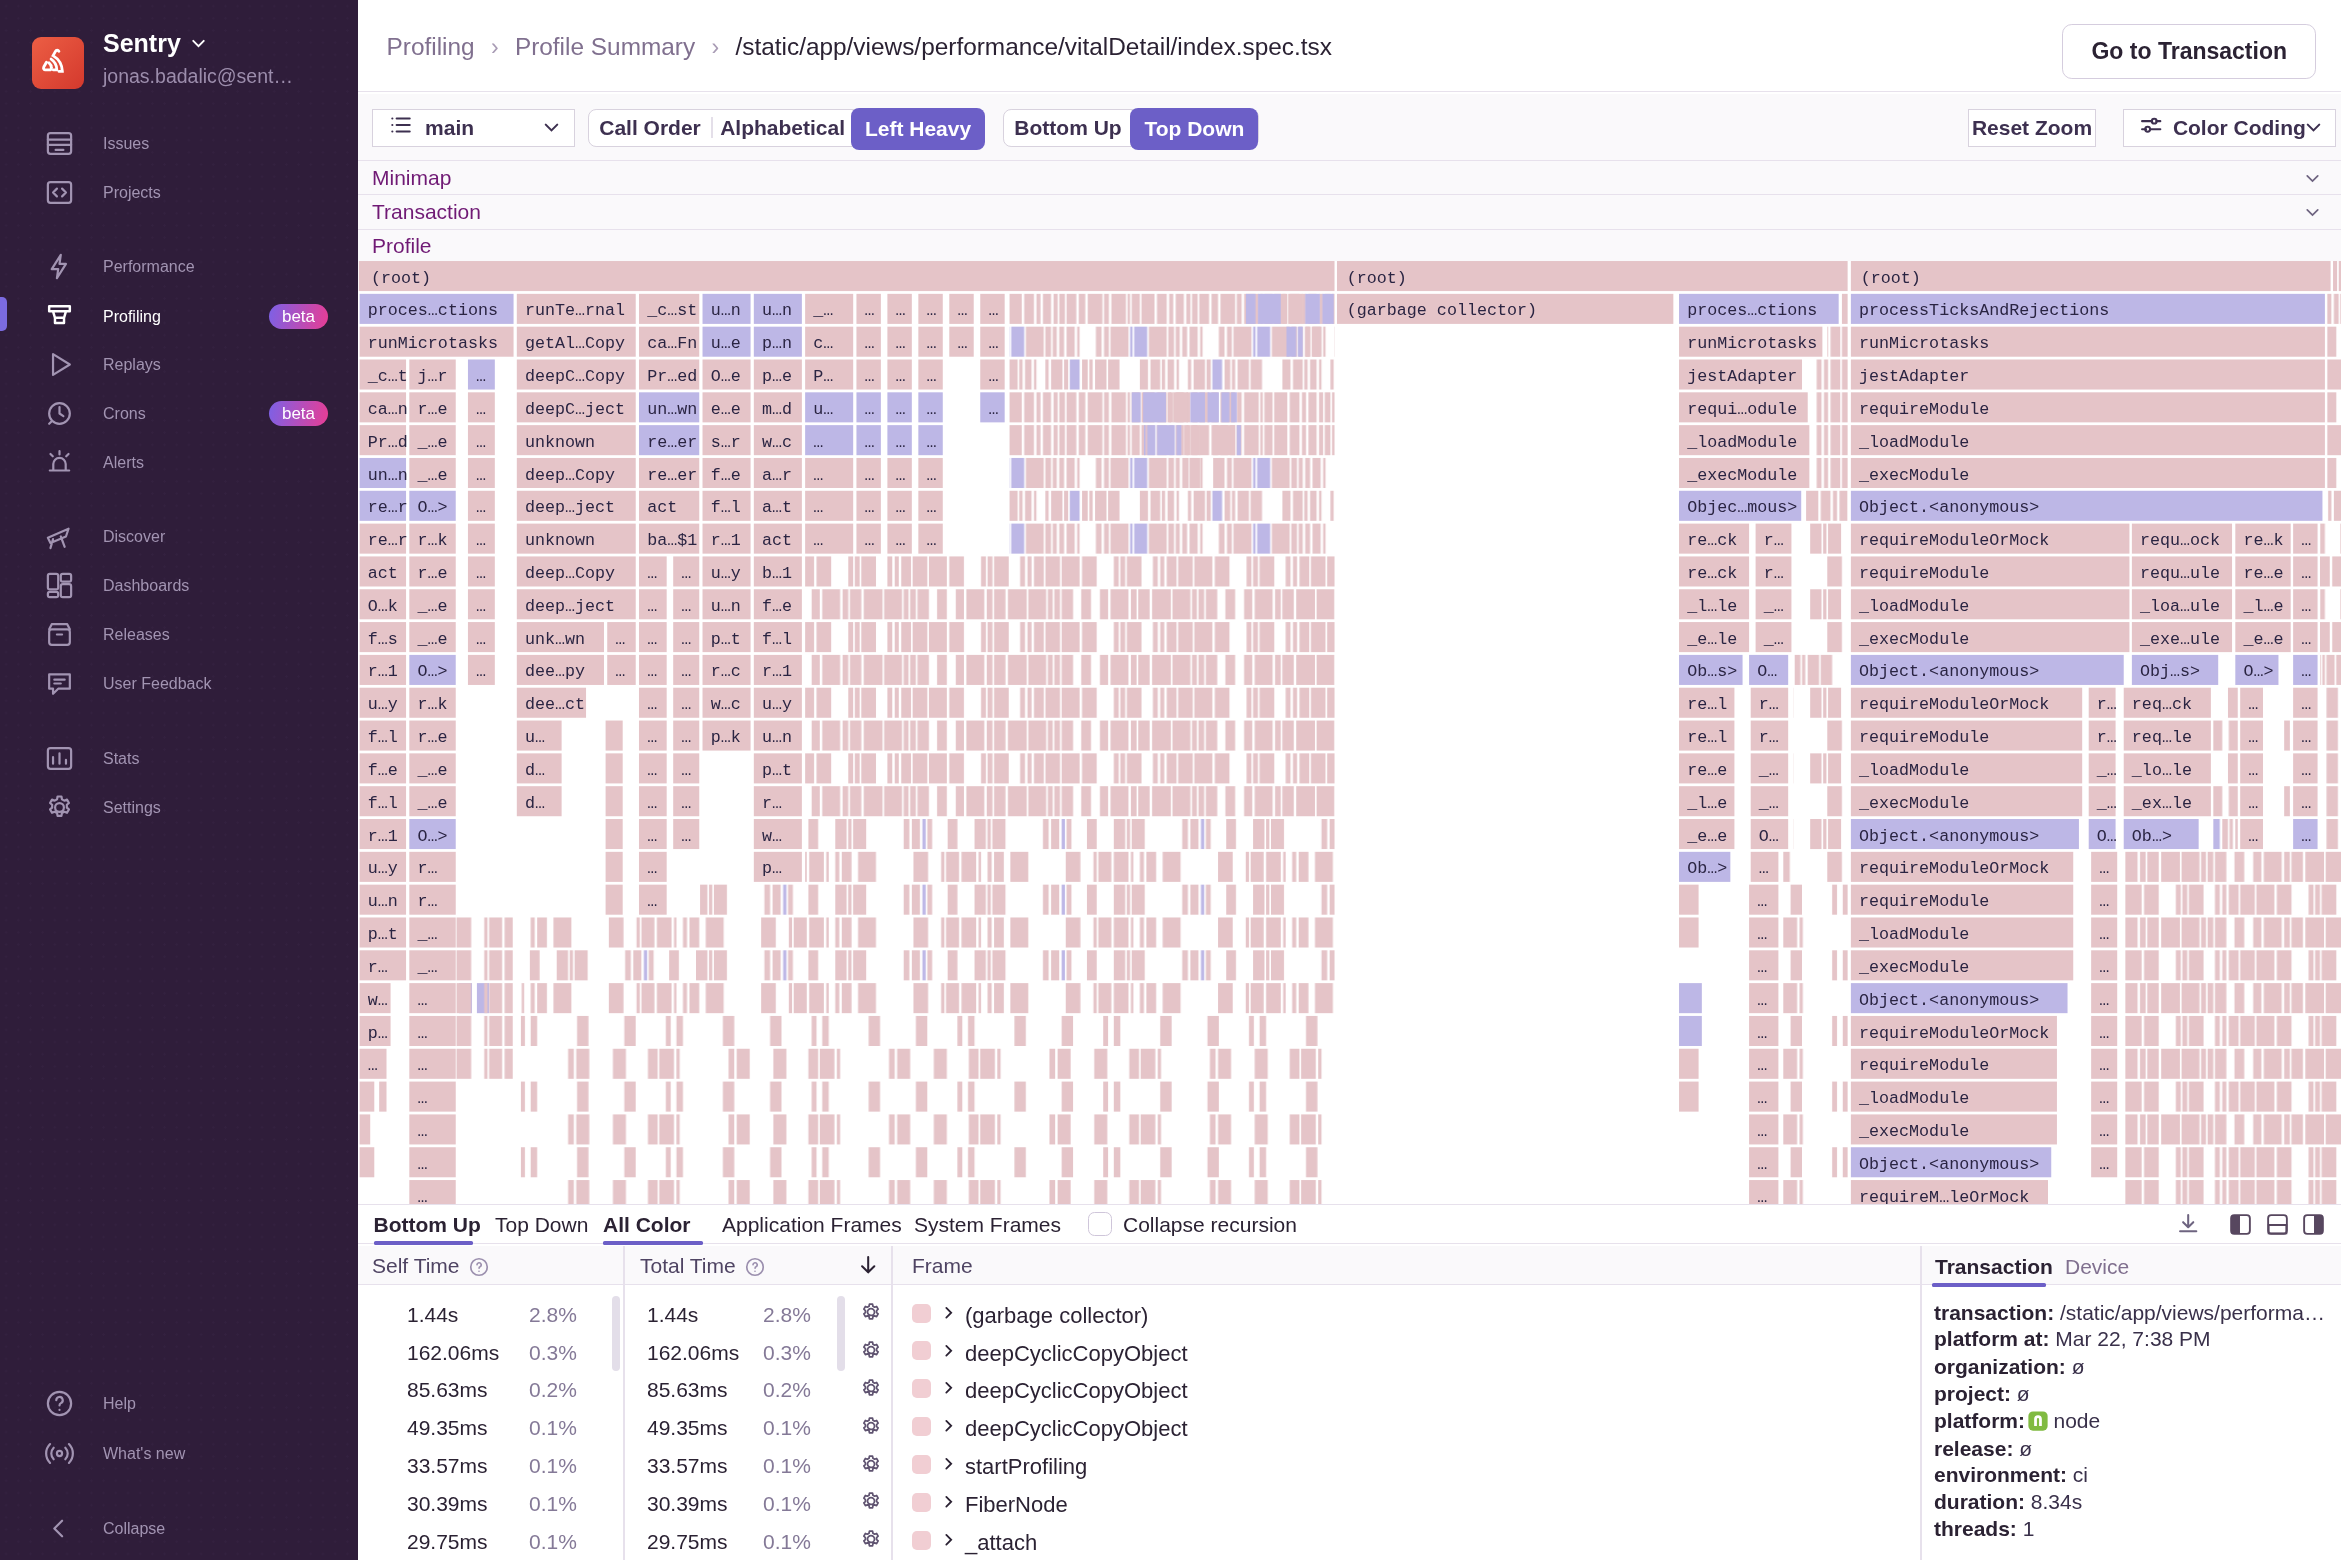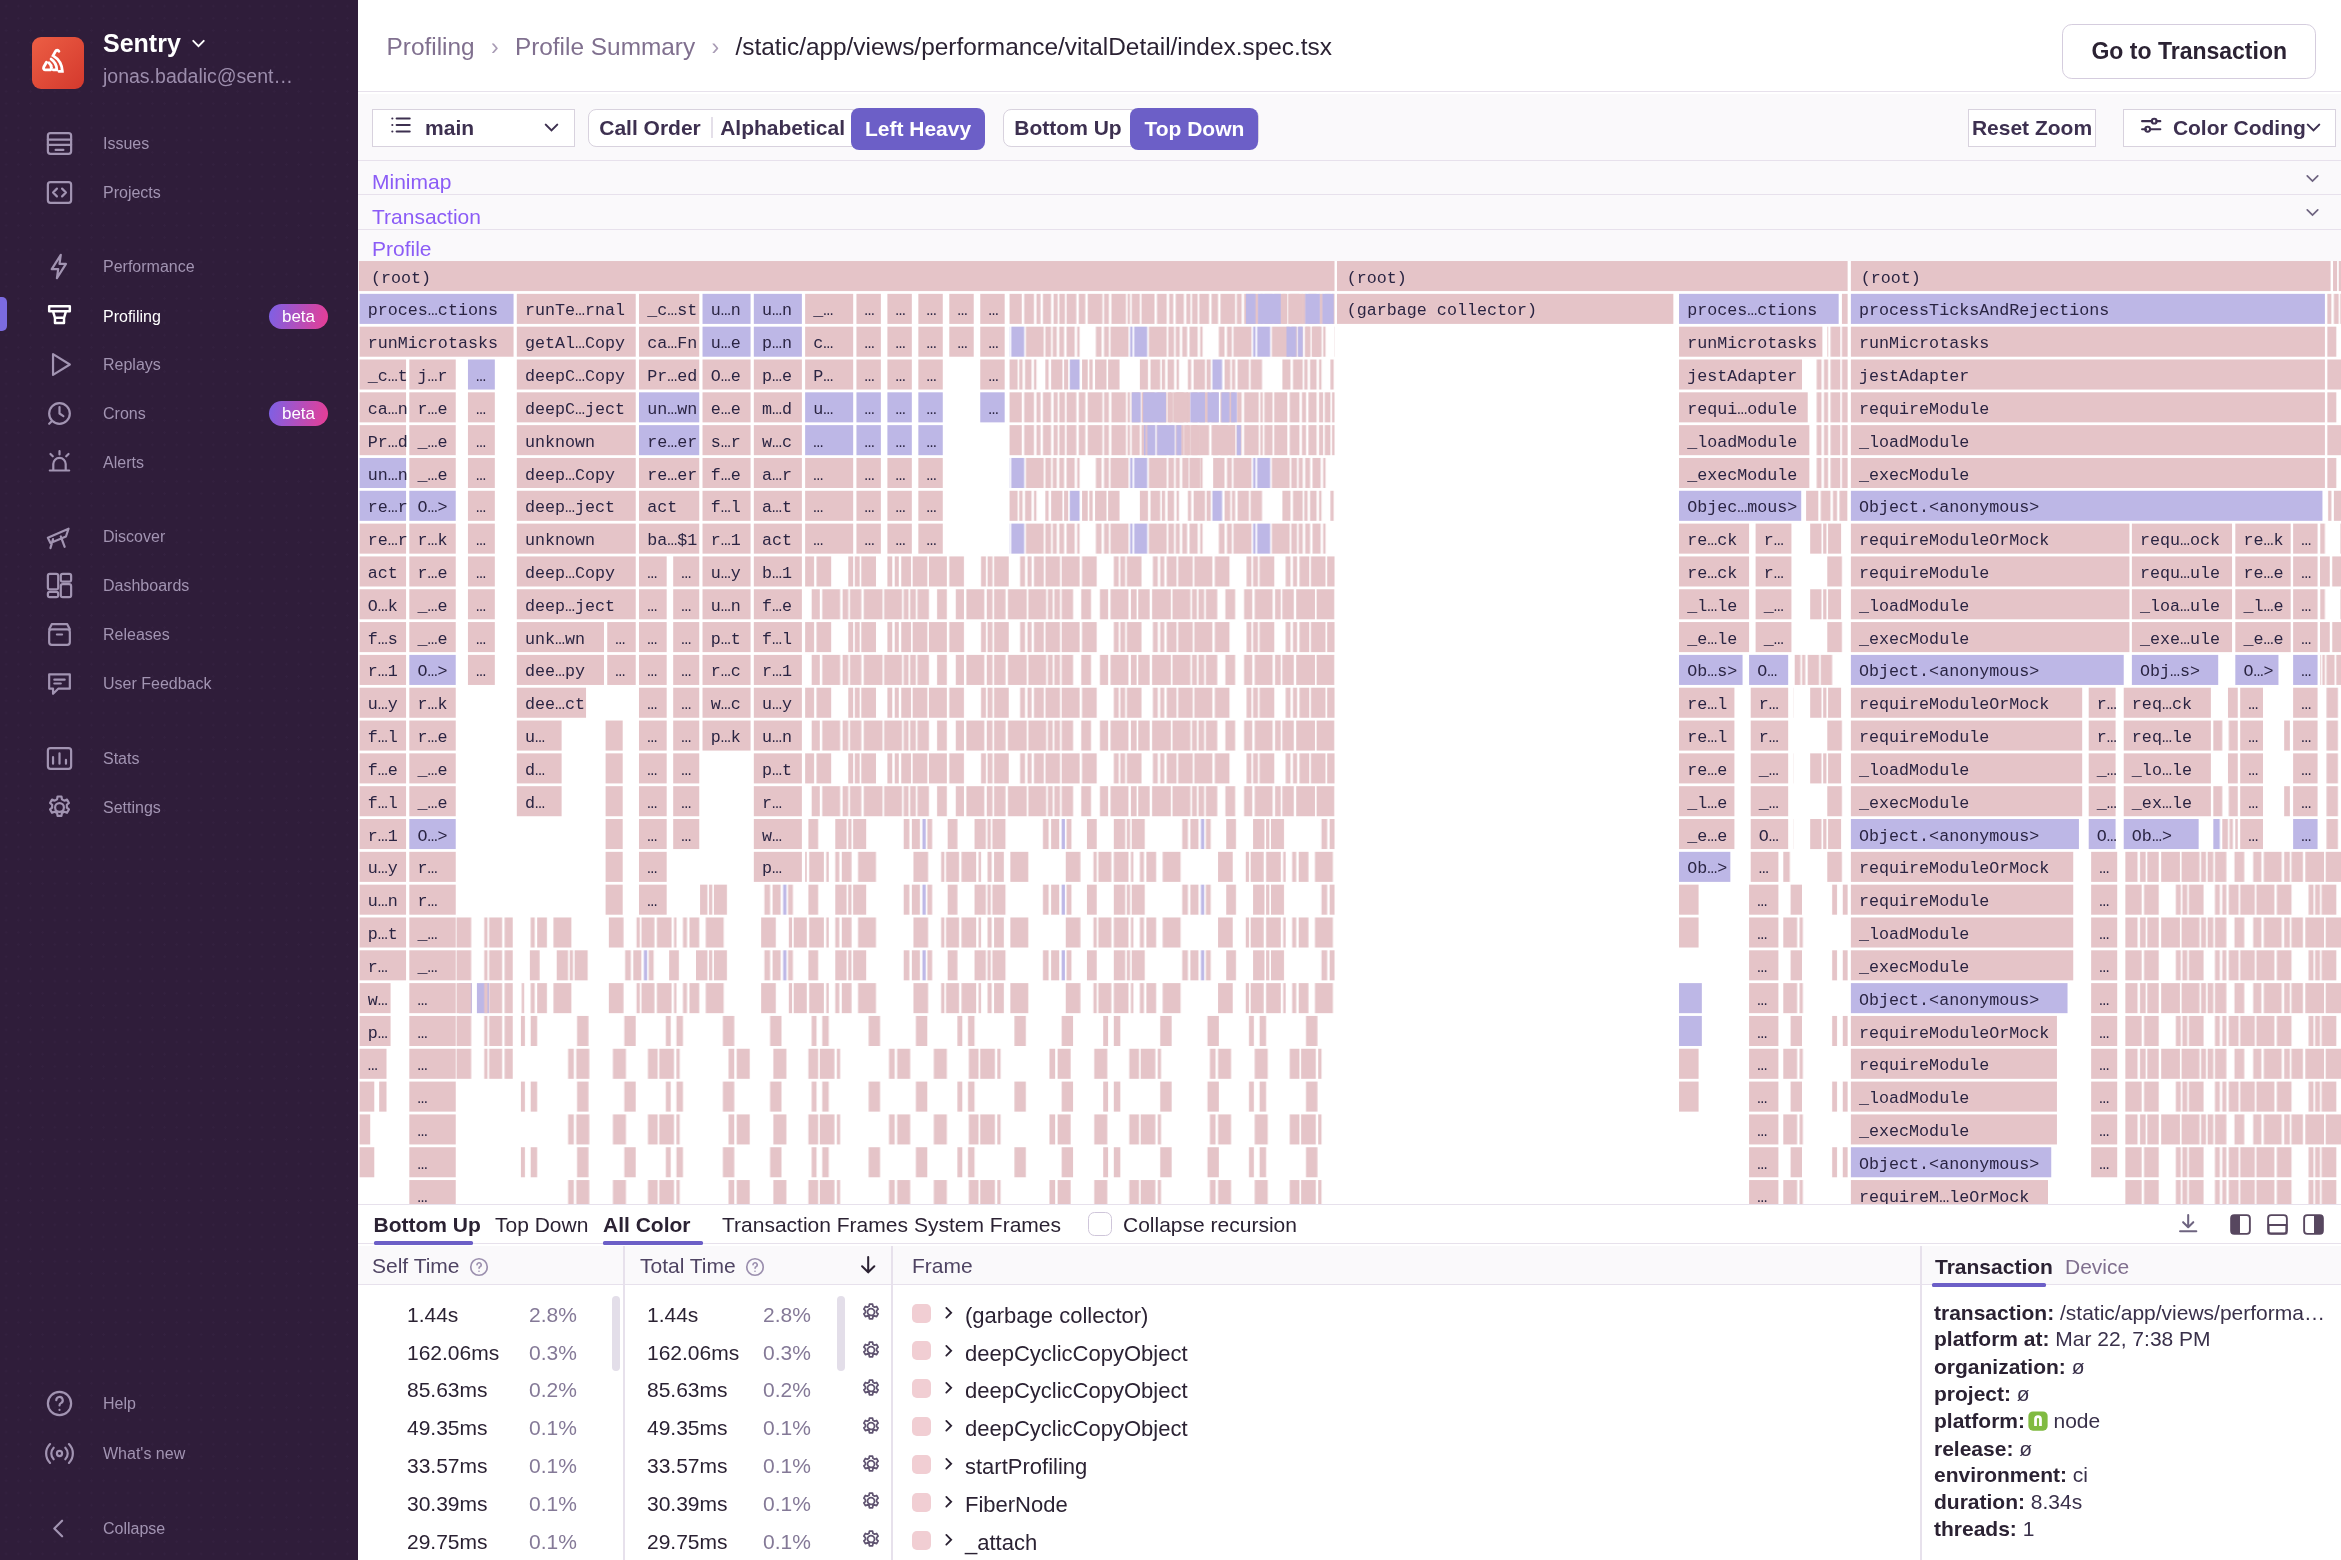--- a/index.html
+++ b/index.html
@@ -24,21 +24,21 @@
 #gototx{position:absolute;right:26px;top:23.6px;height:55px;padding:0 28px;border:1.6px solid #d5cdde;border-radius:9.8px;background:#fff;font-size:23px;font-weight:bold;display:flex;align-items:center;color:#2b2233}
 
 #toolbar{position:absolute;left:358px;top:94px;width:1984px;height:66px;background:#faf9fb}
 .btn{position:absolute;top:14.7px;height:38px;background:#fff;border:1.6px solid #d8d2de;border-radius:0;display:flex;align-items:center;font-size:21px;font-weight:bold;color:#3d3050}
 .seg{position:absolute;top:14.7px;height:38px;background:#fff;border:1.6px solid #d8d2de;border-radius:8.1px;display:flex;font-size:21px;font-weight:bold;color:#3d3050}
 .seg .s{display:flex;align-items:center;justify-content:center;height:100%}
 .seg .on{background:#6c5fc7;color:#fff;border-radius:8.1px;margin:-1.6px;height:42px;position:relative}
 .seg .div{width:1.6px;background:#e4dfe9;height:60%;align-self:center}
 #search{position:absolute;left:912px;top:14.7px;width:688px;height:38px;background:#fff;border:1.6px solid #d8d2de;border-radius:9.8px;display:flex;align-items:center;color:#8d8299;font-size:21px}
 
-.sechead{position:absolute;left:358px;width:1984px;background:#faf9fb;border-top:1.6px solid #e7e1ec;font-size:21px;color:#8b5cf6;display:flex;align-items:flex-end}
+.sechead{position:absolute;left:358px;width:1984px;background:#faf9fb;border-top:1.6px solid #e7e1ec;font-size:21px;color:#701a75;display:flex;align-items:center}
 .sechead .t{margin-left:14px}
 
 #bottom{position:absolute;left:358px;top:1204px;width:1984px;height:356px;background:#fff;border-top:1.6px solid #e7e1ec}
 .tab{position:absolute;top:0;height:39px;display:flex;align-items:center;font-size:21px;color:#2b2233}
 .tab.b{font-weight:bold}
 .tabline{position:absolute;top:36px;height:4.1px;background:#6c5fc7;border-radius:1.6px}
 #tabbar{position:absolute;left:0;top:0;width:1984px;height:39px;border-bottom:1.6px solid #e7e1ec;background:#fff}
 #thead{position:absolute;left:0;top:41px;width:1984px;height:39px;background:#faf9fb;border-bottom:1.6px solid #e7e1ec;font-size:21px;color:#4f4463}
 .vline{position:absolute;top:41px;height:315px;width:1.6px;background:#e7e1ec}
 .num{position:absolute;text-align:left;font-size:21px}
@@ -1078,21 +1078,21 @@
     </g>
   </svg>
 
 <div id="bottom">
  <div id="tabbar">
   <div class="tab b" style="left:15.5px">Bottom Up</div>
       <div class="tabline" style="left:15.5px;width:99px"></div>
   <div class="tab" style="left:137px">Top Down</div>
   <div class="tab b" style="left:245px">All Color</div>
       <div class="tabline" style="left:245px;width:100px"></div>
-  <div class="tab" style="left:364px">Transaction Frames</div>
+  <div class="tab" style="left:364px">Application Frames</div>
   <div class="tab" style="left:556px">System Frames</div>
   <span style="position:absolute;left:730px;top:7.3px;width:23.6px;height:23.6px;border:1.6px solid #cfc6da;border-radius:6.5px;background:#fff"></span>
       <div class="tab" style="left:765px">Collapse recursion</div>
   <div class="abs" style="left:1818px;top:7.3px"><svg viewBox="0 0 24 24" style="width:24.4px;height:24.4px" fill="none" stroke="#6e6480" stroke-width="2" stroke-linecap="round" stroke-linejoin="round">
           <path d="M12 3v11M7 10l5 5 5-5M4 19h16"></path>
         </svg></div>
   <div class="abs" style="left:1870px;top:7.3px"><svg viewBox="0 0 24 24" style="width:25px;height:25px" fill="none" stroke="#57475f" stroke-width="1.8">
           <rect x="3" y="3" width="18" height="18" rx="3"></rect>
           <rect x="3.5" y="3.5" width="8" height="17" fill="#57475f" stroke="none"></rect>
         </svg></div>

